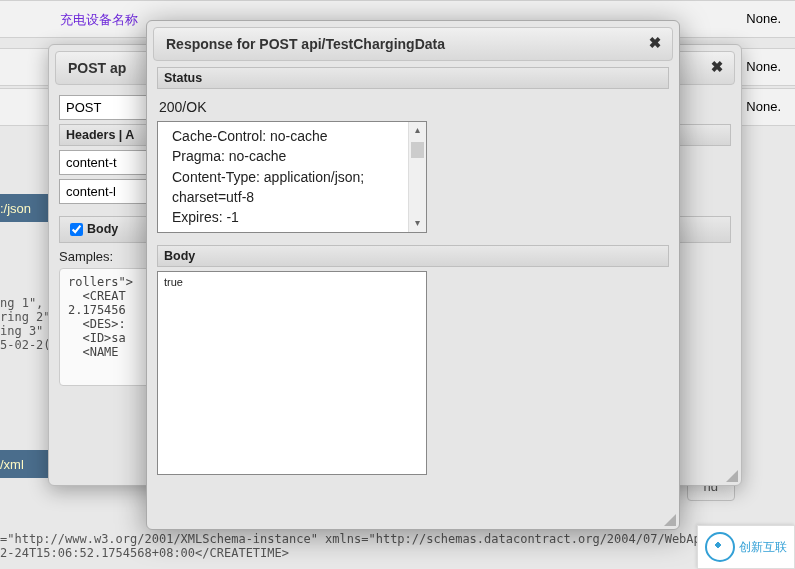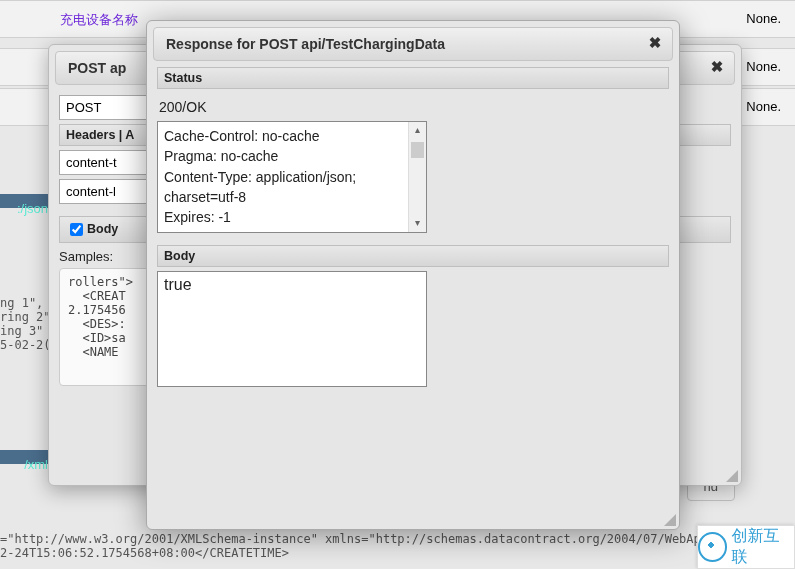--- a/index.html
+++ b/index.html
@@ -31,26 +31,26 @@
   .bg-cell-right {
     position: absolute;
     right: 14px;
     top: 10px;
     color: #000000;
   }
   .bg-tab {
     position: absolute;
     left: 0;
     width: 48px;
-    height: 14px;
+    height: 28px;
     background: #4a6d8c;
-    color: #5eead4;
+    color: #fef9c3;
     font-size: 13px;
     line-height: 30px;
-    text-align: right;
+    text-align: left;
     padding-right: 6px;
   }
   .code-bg {
     position: absolute;
     left: 0;
     right: 0px;
     font-family: Consolas, monospace;
     font-size: 12px;
     color: #555;
     white-space: pre;
@@ -161,21 +161,21 @@
   .headers-box {
     width: 270px;
     height: 112px;
     background: #fff;
     border: 1px solid #888;
     box-sizing: border-box;
     position: relative;
     overflow: hidden;
   }
   .headers-content {
-    padding: 4px 6px;
+    padding: 4px 14px;
     font-family: Verdana, sans-serif;
     font-size: 14px;
     line-height: 1.45;
     color: #222;
   }
   .scrollbar {
     position: absolute;
     right: 0;
     top: 0;
     bottom: 0;
@@ -194,27 +194,27 @@
   .scroll-thumb {
     position: absolute;
     left: 2px;
     right: 2px;
     top: 20px;
     height: 16px;
     background: #ccc;
   }
   .body-box {
     width: 270px;
-    height: 116px;
+    height: 204px;
     background: #fff;
     border: 1px solid #888;
     box-sizing: border-box;
     padding: 4px 6px;
     font-family: Verdana, sans-serif;
-    font-size: 16px;
+    font-size: 11px;
     color: #222;
   }
   .resize-handle {
     position: absolute;
     right: 3px;
     bottom: 3px;
     width: 14px;
     height: 14px;
     color: #999;
   }
@@ -233,21 +233,21 @@
     bottom: 0;
     width: 96px;
     height: 42px;
     background: #fff;
     border: 1px solid #ddd;
     box-shadow: -1px -1px 3px rgba(0,0,0,0.1);
     display: flex;
     align-items: center;
     justify-content: center;
     color: #33a0d6;
-    font-size: 16px;
+    font-size: 12px;
   }
   .watermark-logo {
     width: 26px;
     height: 26px;
     border: 2px solid #33a0d6;
     border-radius: 50%;
     margin-right: 4px;
     position: relative;
   }
   .watermark-logo::after {

